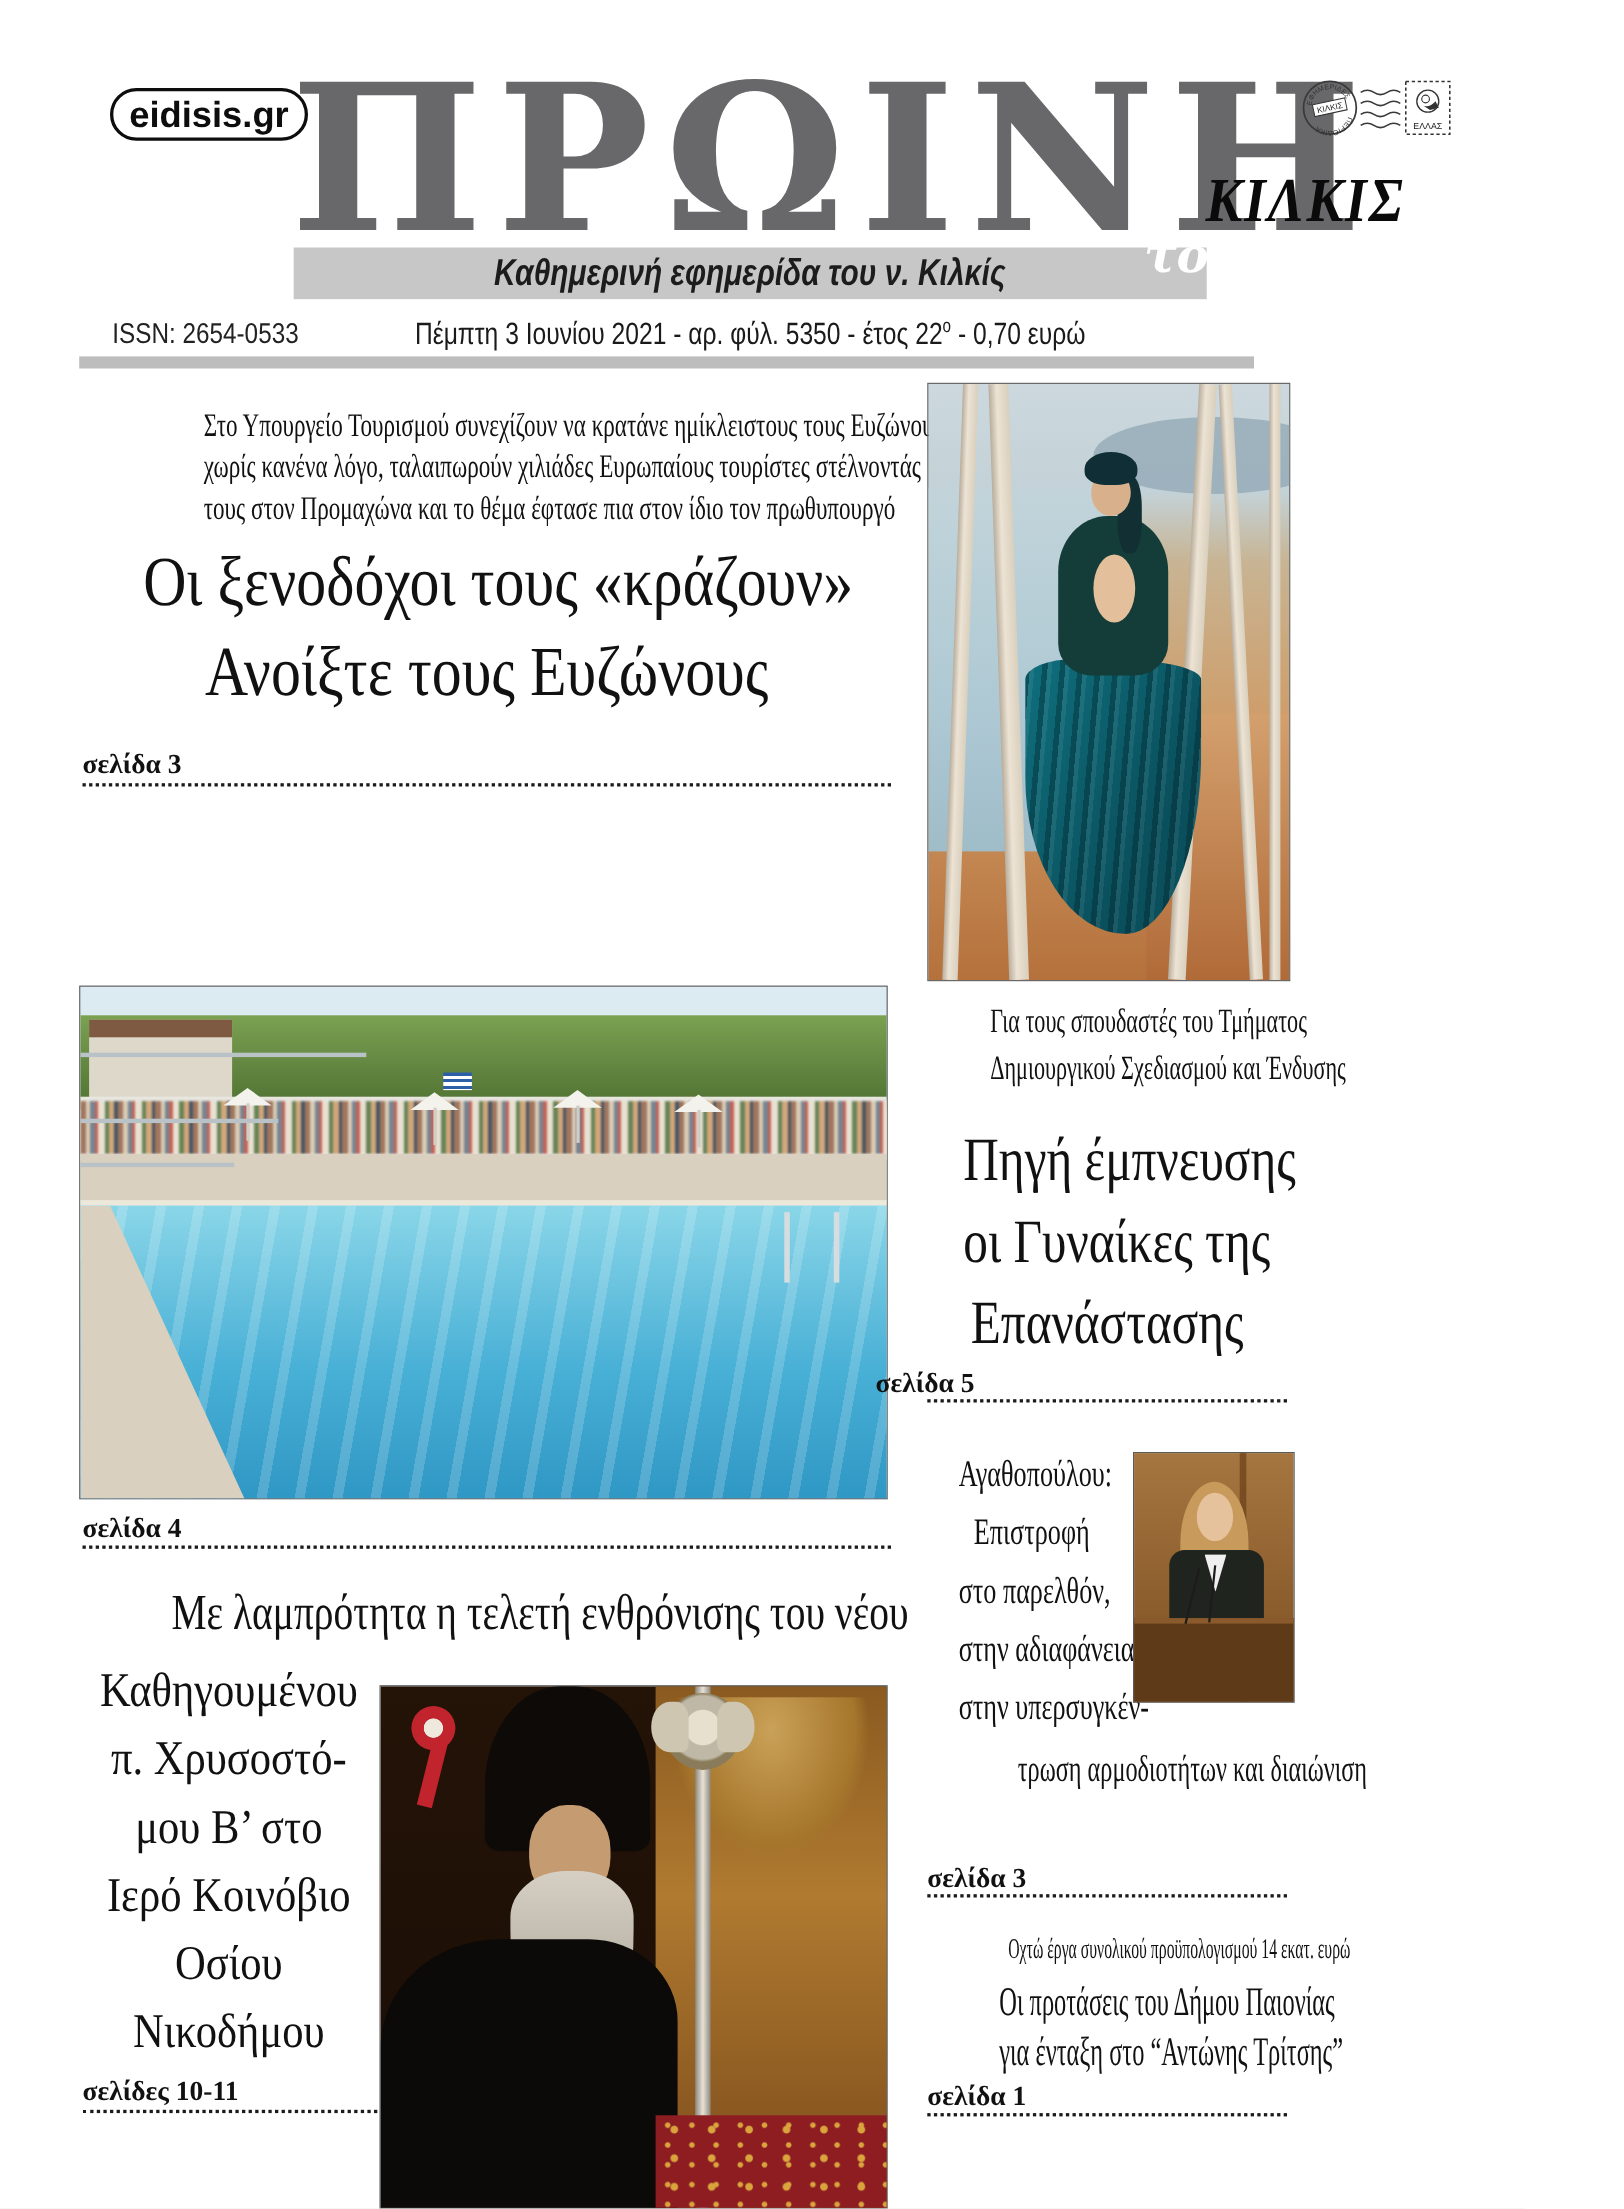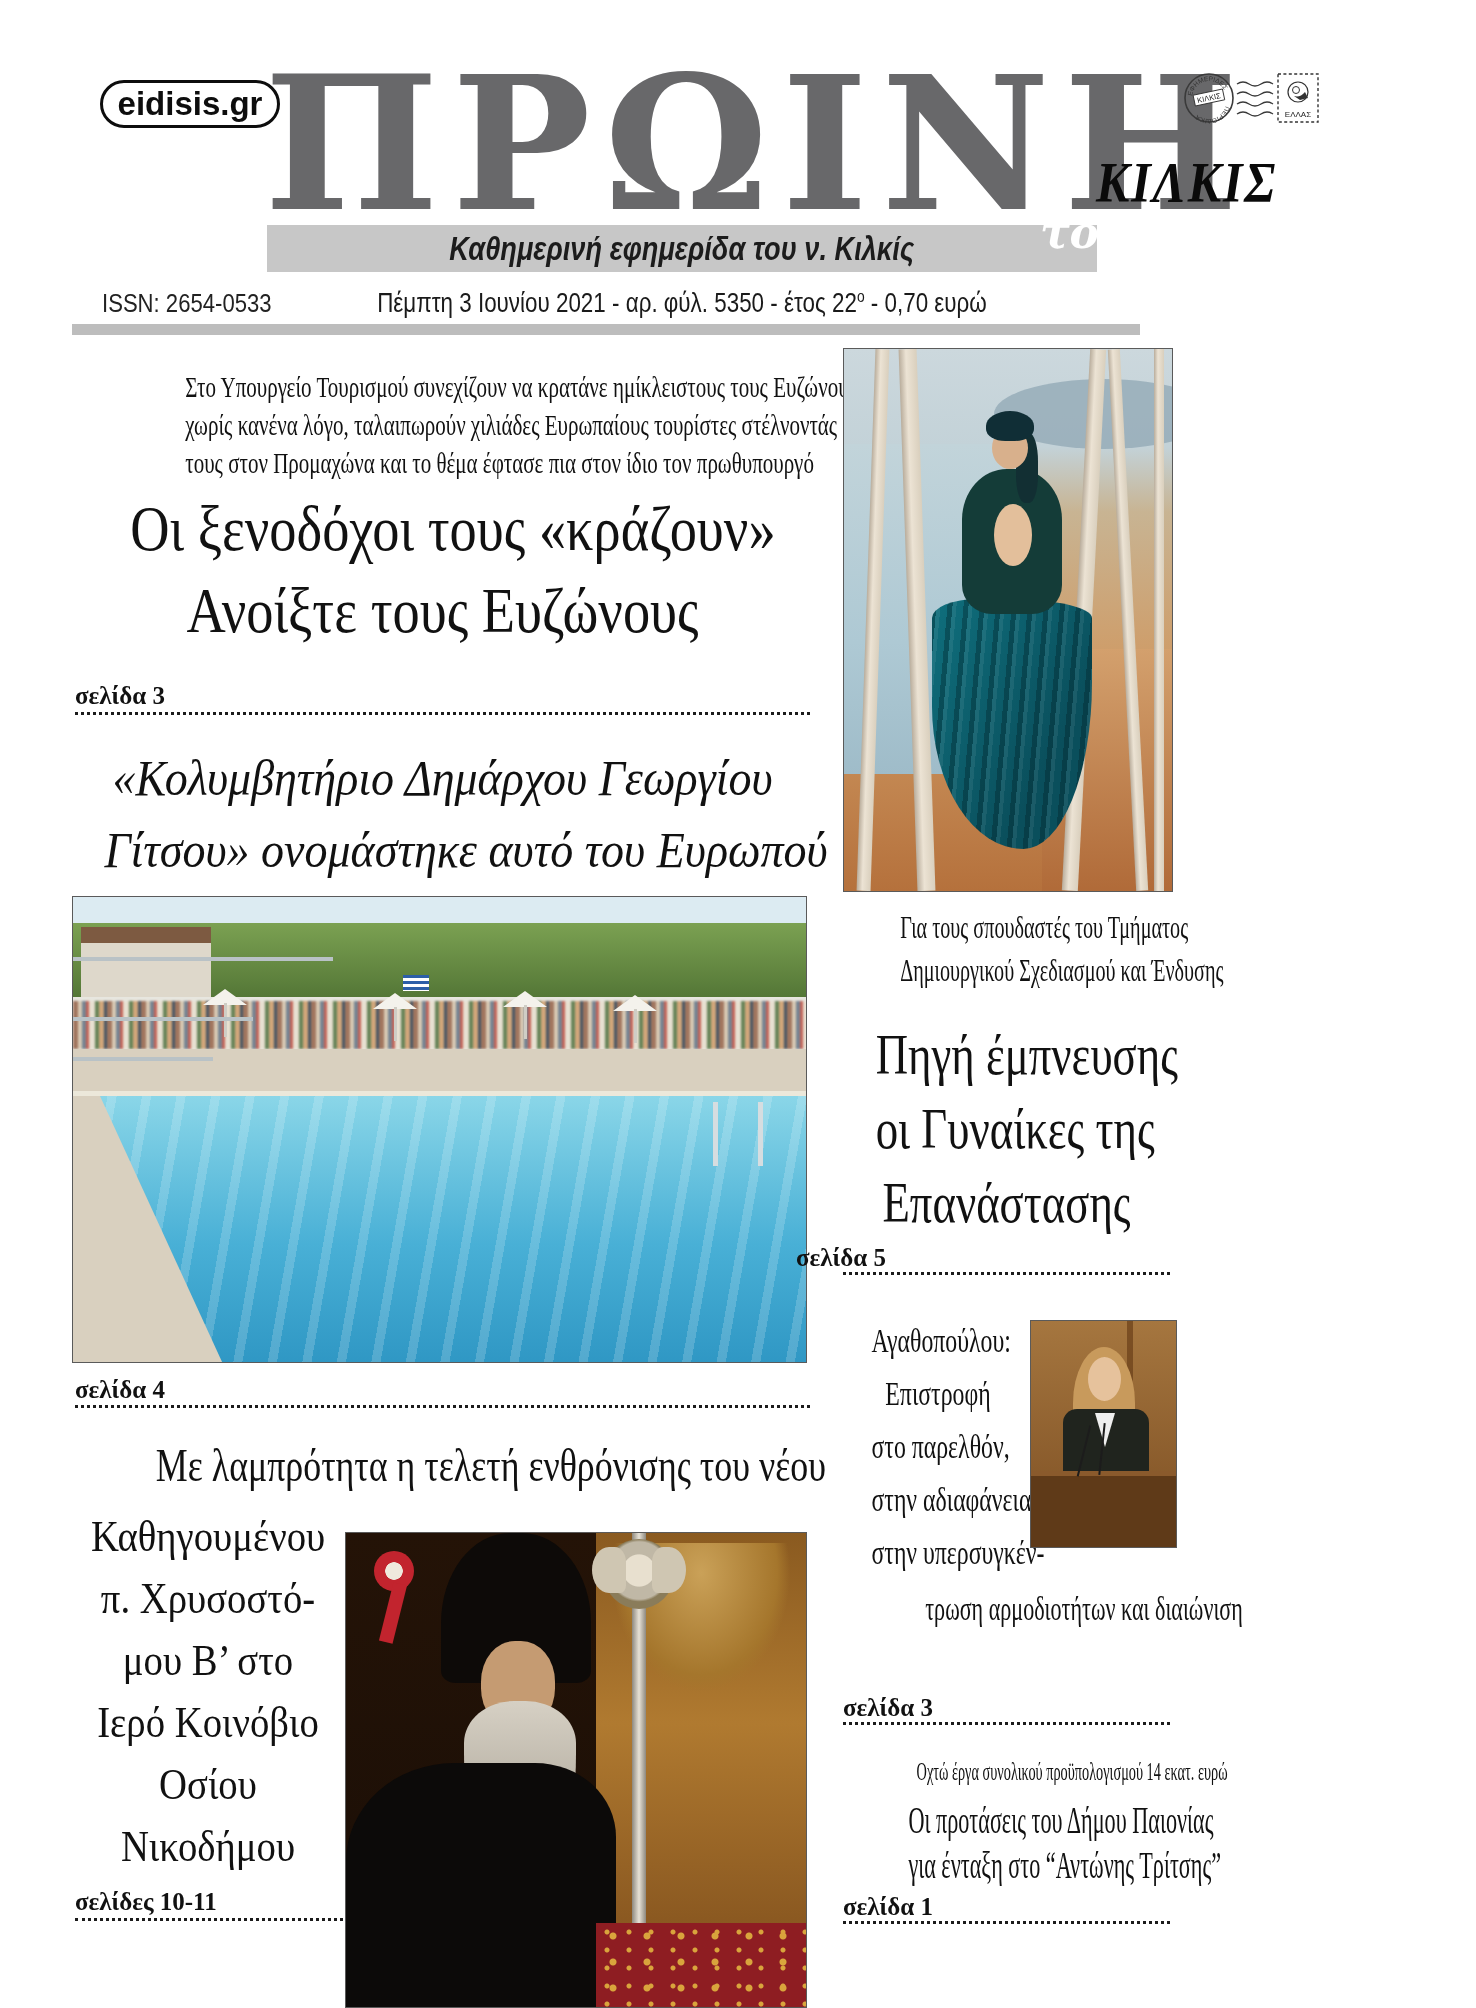--- a/index.html
+++ b/index.html
@@ -179,24 +179,20 @@
   </div>
 
   <div class="abs lcol ctr" id="hl1">
     <div class="sx85 line">Οι ξενοδόχοι τους «κράζουν»</div>
     <div class="sx85 line">Ανοίξτε τους Ευζώνους</div>
   </div>
 
   <div class="abs pglabel ol" style="left:75px;top:682px;">σελίδα 3</div>
   <div class="abs dotline" style="left:75px;top:712px;width:735px;"></div>
 
-  <div class="abs lcol ctr" id="hl2">
-    <div class="sx92 line">«Κολυμβητήριο Δημάρχου Γεωργίου</div>
-    <div class="sx92 line">Γίτσου» ονομάστηκε αυτό του Ευρωπού</div>
-  </div>
 
   <div class="abs photo" id="poolPhoto">
     <div class="ph pp-trees"></div>
     <div class="ph pp-house"></div>
     <div class="ph pp-flag"></div>
     <div class="ph pp-wall"></div>
     <div class="ph pp-crowd"></div>
     <div class="ph pp-umb" style="left:130px;top:92px;"></div>
     <div class="ph pp-pole" style="left:151px;top:106px;"></div>
     <div class="ph pp-umb" style="left:300px;top:96px;"></div>

